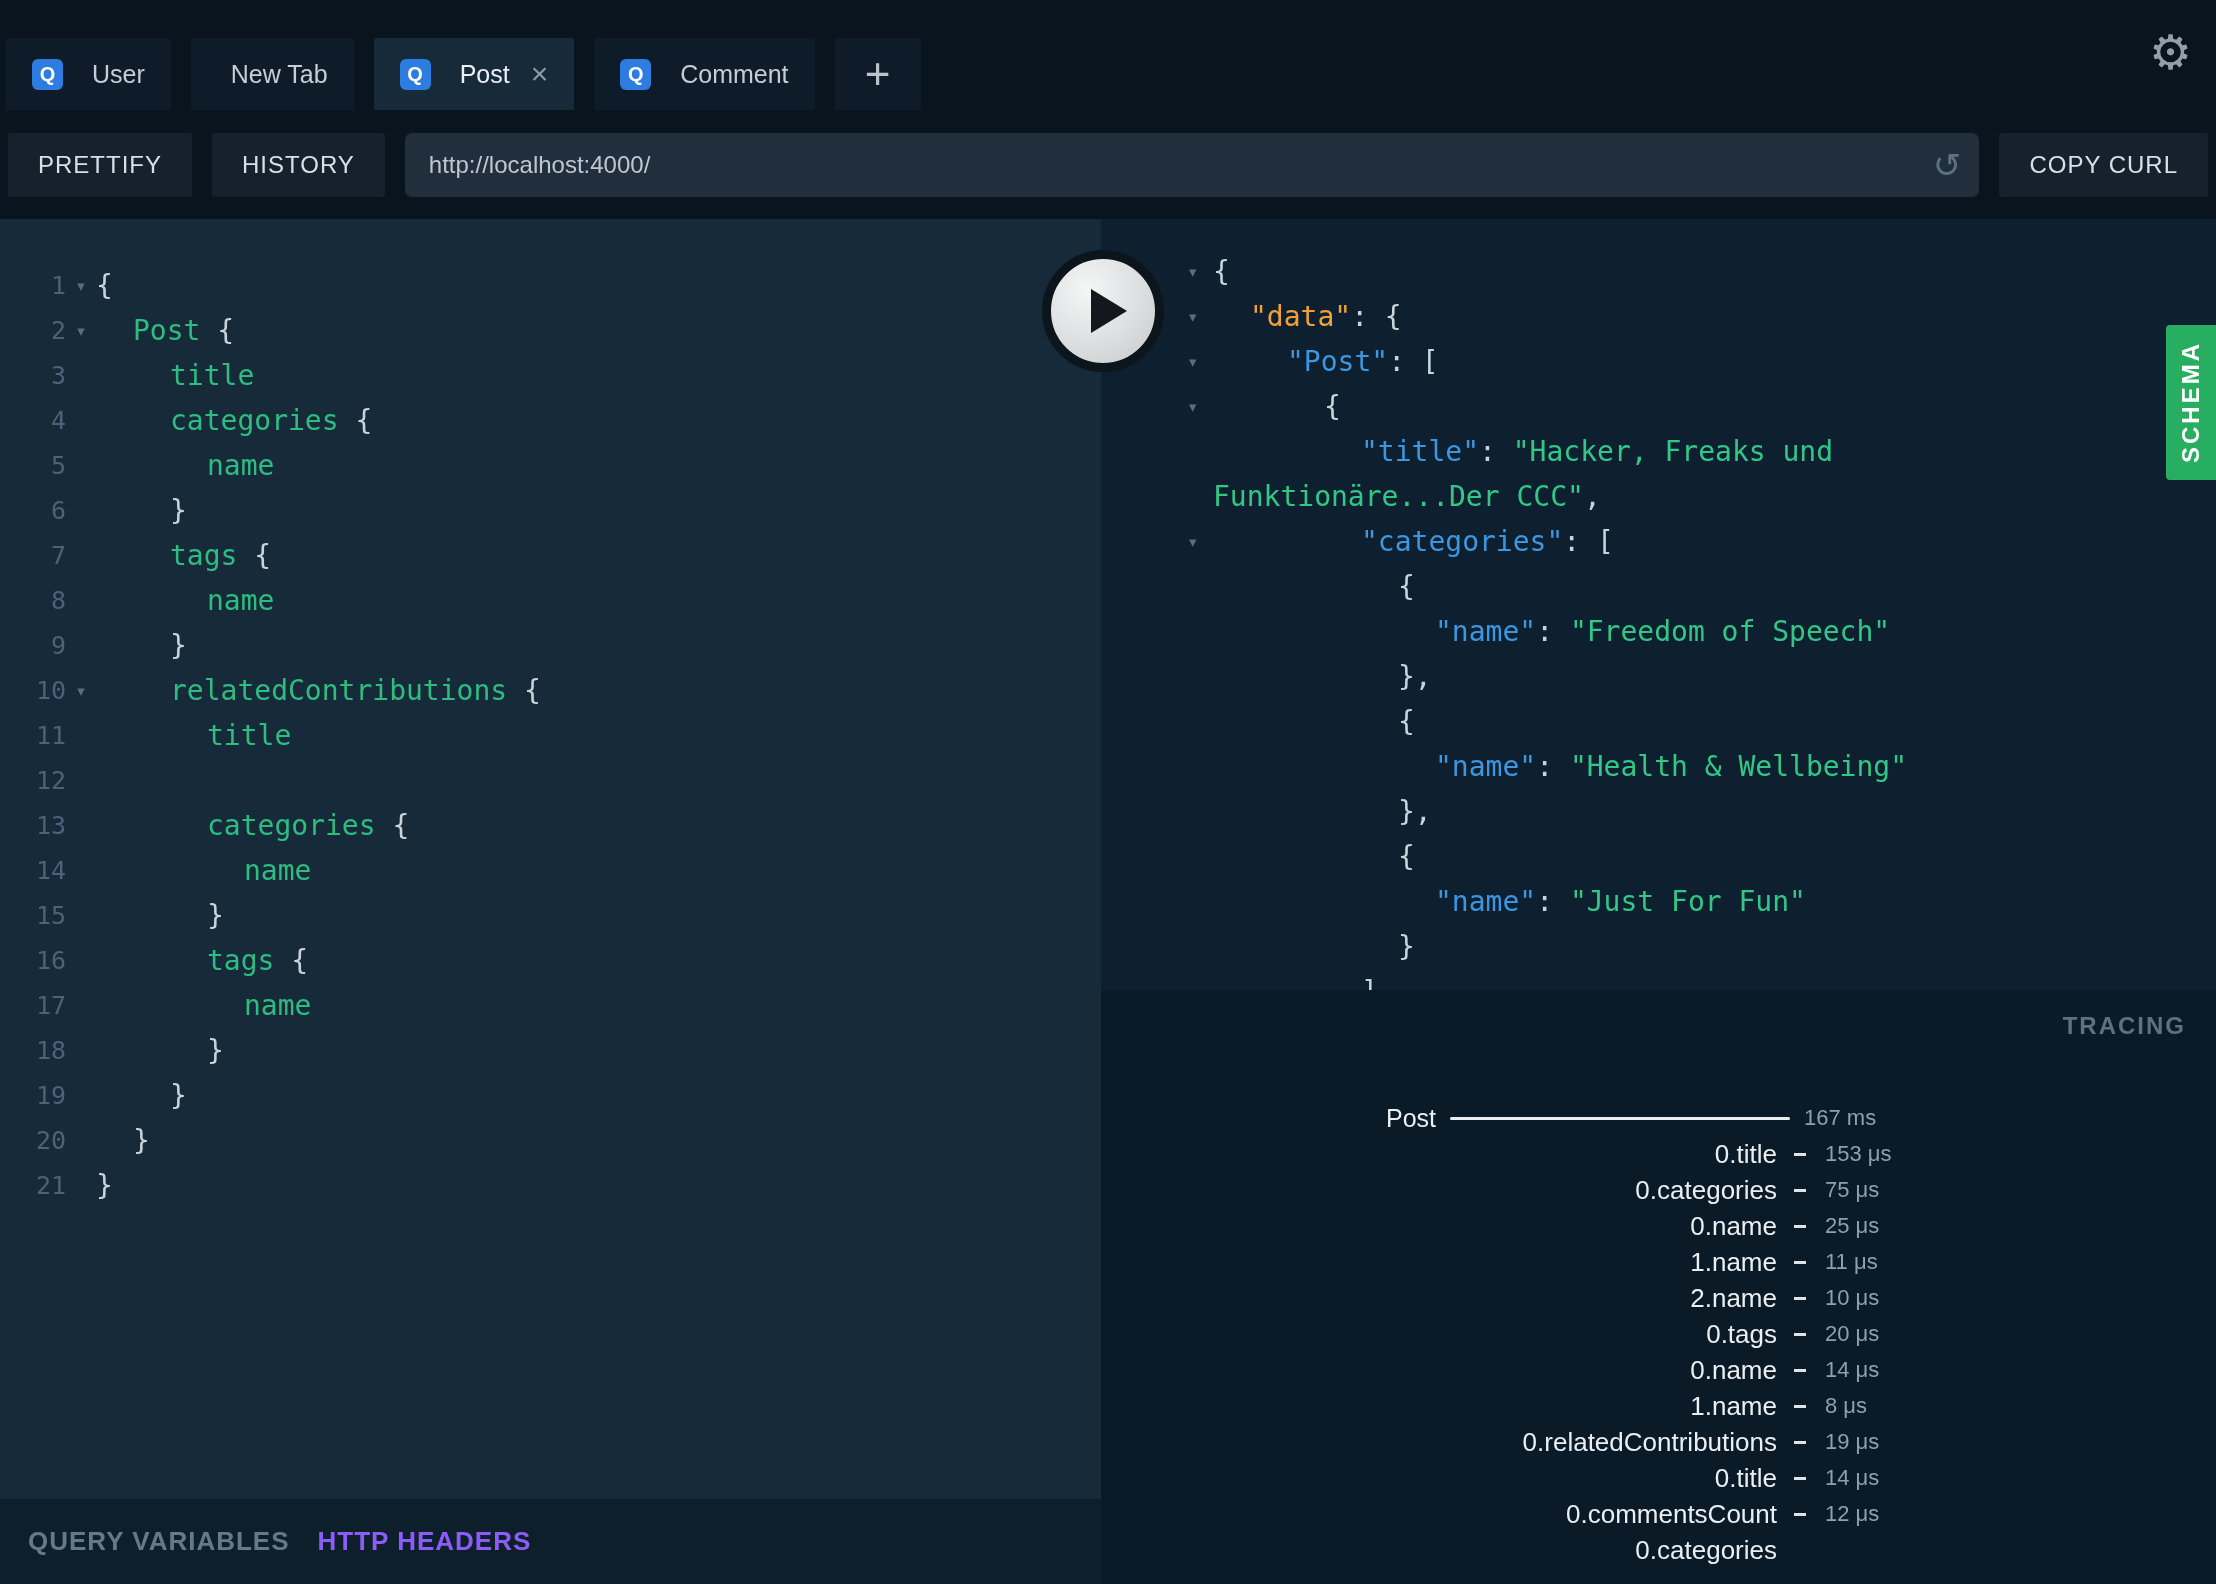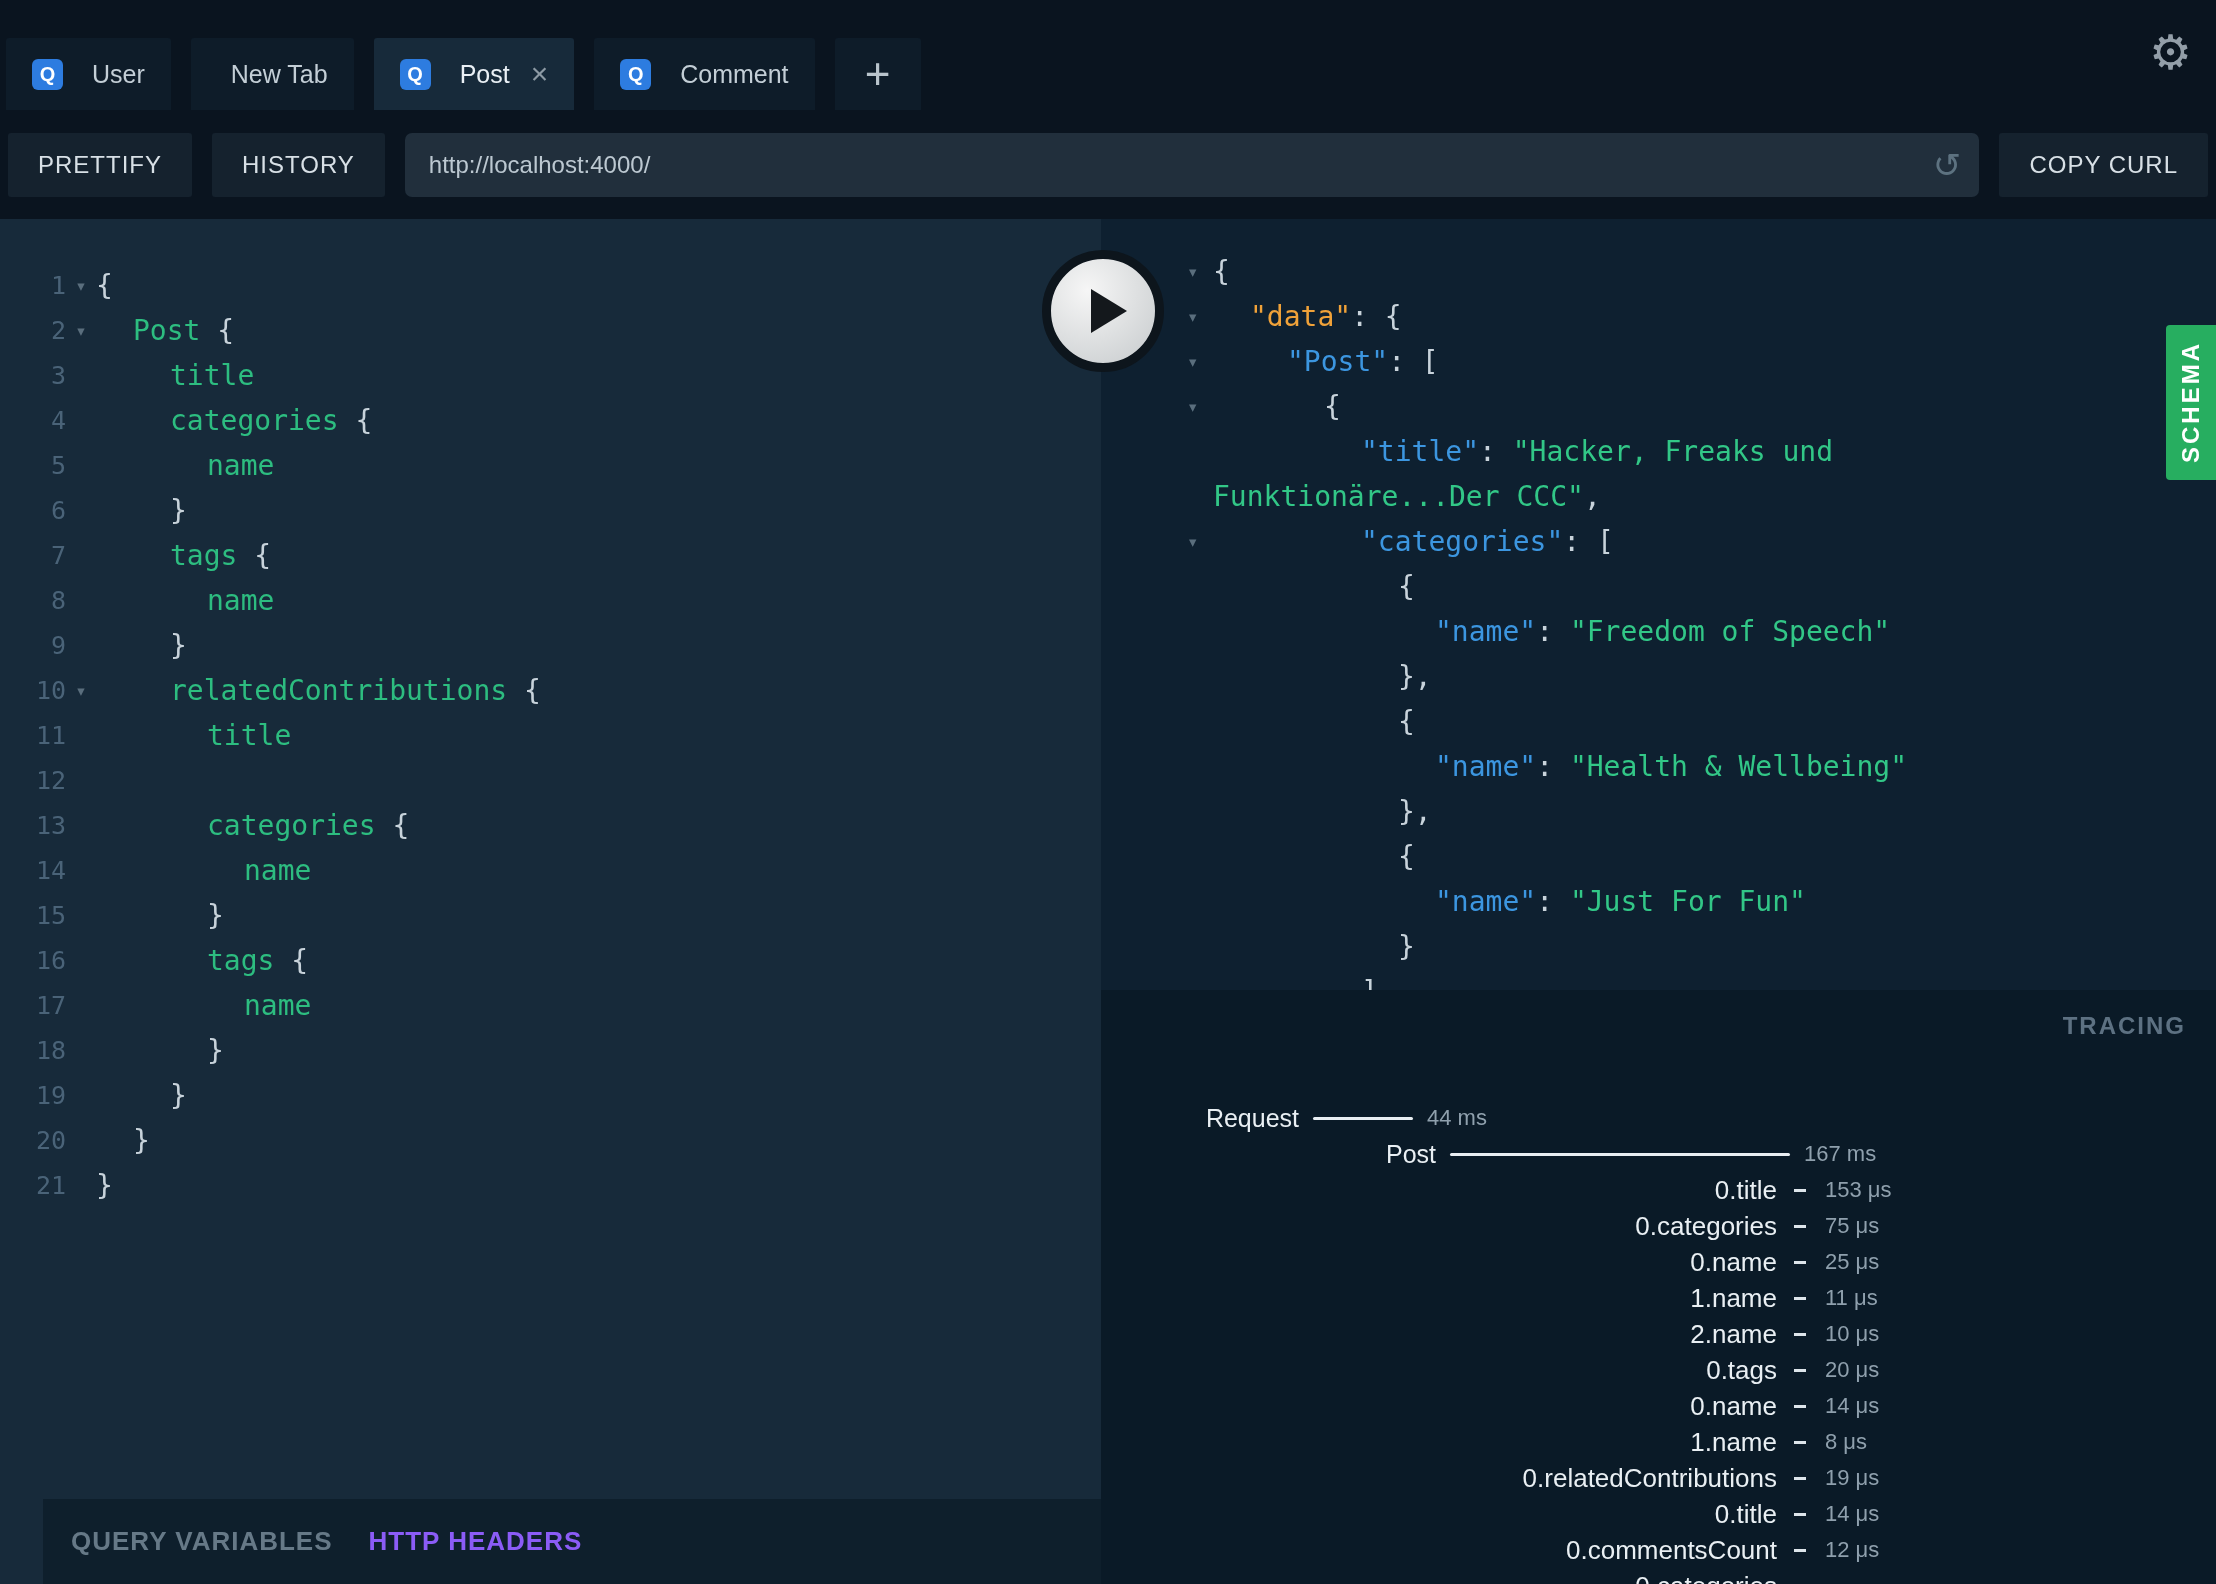--- a/index.html
+++ b/index.html
@@ -33,21 +33,21 @@
   .cm-line { display:flex; height:45px; line-height:45px; }
   .lnum { width:66px; flex:0 0 66px; text-align:right; color:#4a6378; font-size:25px; }
   .fold { width:30px; flex:0 0 30px; text-align:center; color:#5a6e7d; font-size:19px; }
   .codeline { white-space:pre; }
   .tk-p { color:#c8d3db; }
   .tk-f { color:#2dbd80; }
   .tk-k { color:#3c96e0; }
   .tk-kd { color:#f0a239; }
   .tk-s { color:#32c787; }
 
-  .bottombar { position:absolute; left:0; bottom:0; height:85px; width:1101px; background:#0e1f2c; display:flex; align-items:center; gap:36px; padding-left:28px;margin-left:43px; }
+  .bottombar { position:absolute; left:0; bottom:0; height:85px; width:1101px; background:#0e1f2c; display:flex; align-items:center; gap:28px; padding-left:28px; }
   .bottom-tab { font-size:26px; font-weight:bold; letter-spacing:1px; cursor:pointer; white-space:nowrap; }
   .qv { color:#667987; }
   .hh { color:#8b5cf6;text-align:right; }
 
   .right { position:absolute; left:1101px; top:0; right:0; bottom:0; background:#0e2030; }
   .response { position:absolute; top:0; left:0; right:0; height:771px; padding-top:30px; overflow:hidden; font-family:"DejaVu Sans Mono",monospace; font-size:28px; }
   .resp-line { position:relative; height:45px; line-height:45px; white-space:pre; }
   .resp-fold { position:absolute; left:86px; top:0; color:#5a6e7d; font-size:19px; }
 
   .schema-tab { position:absolute; right:0; top:106px; width:50px; height:155px; background:#27ae60; border-radius:4px 0 0 4px; display:flex; align-items:center; justify-content:center; cursor:pointer; z-index:6; }
@@ -239,25 +239,20 @@
           <div class="resp-line"><span style="padding-left: 297px; display: inline-block;"><span class="tk-p">{</span></span></div>
           <div class="resp-line"><span style="padding-left: 334px; display: inline-block;"><span class="tk-k">"name"</span><span class="tk-p">: </span><span class="tk-s">"Just For Fun"</span></span></div>
           <div class="resp-line"><span style="padding-left: 297px; display: inline-block;"><span class="tk-p">}</span></span></div>
           <div class="resp-line"><span style="padding-left: 260px; display: inline-block;"><span class="tk-p">]</span></span></div>
         </div>
 
       <div class="tracing">
         <div class="tracing-title">TRACING</div>
         <div class="trace-rows" id="trace-rows">
             <div class="trace-row">
-              <span class="t-label big" style="width: 198px;">Request</span>
-              <span class="t-bar" style="width: 100px;"></span>
-              <span class="t-value">44 ms</span>
-            </div>
-            <div class="trace-row">
               <span class="t-label big" style="width: 335px;">Post</span>
               <span class="t-bar" style="width: 340px;"></span>
               <span class="t-value">167 ms</span>
             </div>
             <div class="trace-row">
               <span class="t-label" style="width: 676px;">0.title</span>
               <span class="t-dash"></span>
               <span class="t-value">153 μs</span>
             </div>
             <div class="trace-row">

